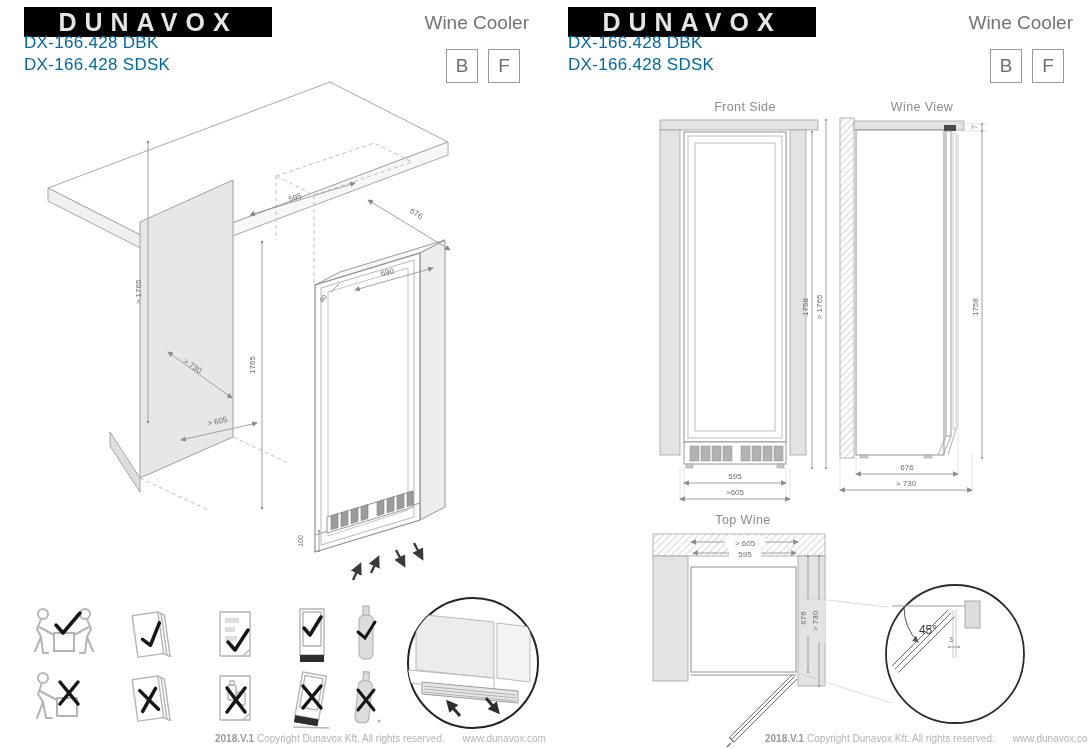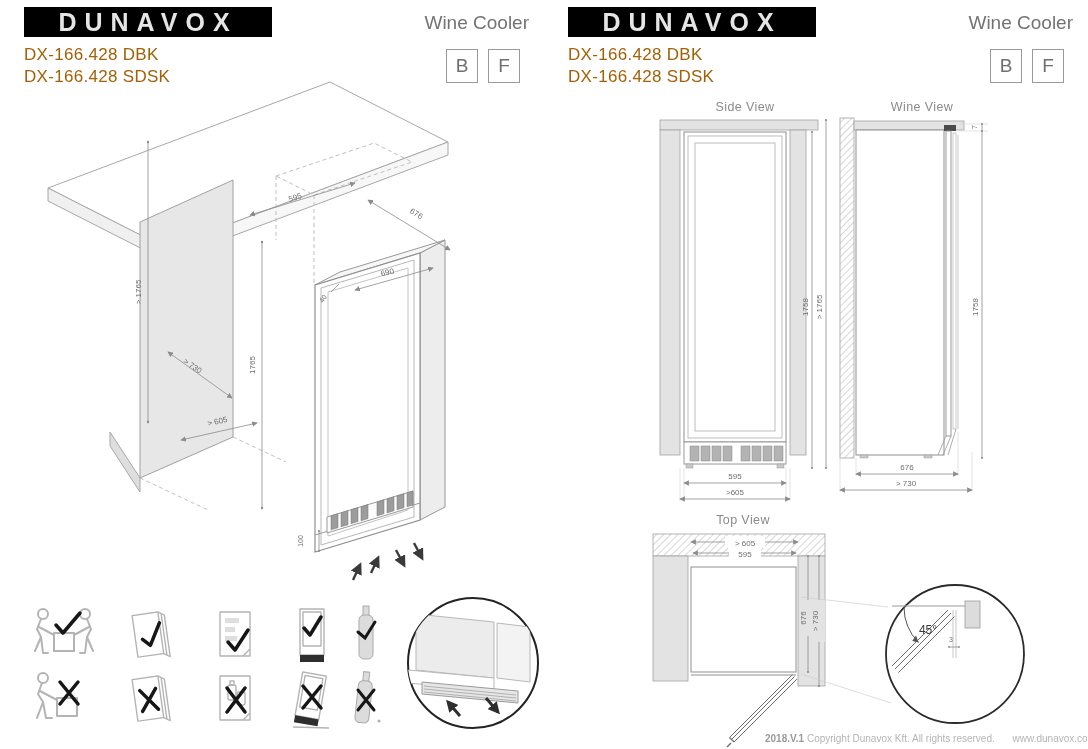--- a/index.html
+++ b/index.html
@@ -3,21 +3,21 @@
 <meta charset="utf-8">
 <style>
   html,body{margin:0;padding:0}
   body{width:1088px;height:749px;background:#fff;font-family:"Liberation Sans",sans-serif;position:relative;overflow:hidden}
   .page{position:absolute;top:0;width:544px;height:749px}
   #pageL{left:0}
   #pageR{left:544px}
   .logo{position:absolute;left:24px;top:7px;width:248px;height:30px;background:#000;color:#e5e5e5;
         display:flex;align-items:center;justify-content:center;font-weight:bold;font-size:25px;letter-spacing:8px}
   .wine{position:absolute;right:15px;top:12px;font-size:19px;color:#737373}
-  .models{position:absolute;left:24px;top:44px;font-size:17px;color:#a16207;line-height:22px;letter-spacing:.3px}
+  .models{position:absolute;left:24px;top:32px;font-size:17px;color:#0369a1;line-height:22px;letter-spacing:.3px}
   .badge{position:absolute;top:49px;width:30px;height:32px;border:1px solid #999;color:#6f6f6f;font-size:19px;
          display:flex;align-items:center;justify-content:center;background:#fff}
   .badge.b1{left:446px}.badge.b2{left:488px}
   .vlabel{position:absolute;font-size:12.5px;color:#8b8b8b;text-align:center;letter-spacing:.4px;z-index:3}
   .footer{position:absolute;top:733px;font-size:10px;color:#b5b5b5;white-space:nowrap;z-index:4}
   .footer .ver{color:#9a9a9a;font-weight:bold}
   .footer .site{margin-left:15px}
   svg{position:absolute;overflow:visible}
   .dim{font-size:8px;fill:#6e6e6e}
   .dimS{font-size:7px;fill:#6e6e6e}
@@ -222,37 +222,42 @@
       <polygon points="10,80 96,88 96,101 10,93" fill="#ffffff" stroke="#b8b8b8"></polygon>
       <polygon points="24,92 120,101 120,113 24,104" fill="#e6e6e6" stroke="#9a9a9a"></polygon>
       <line x1="26" y1="96" x2="118" y2="105" stroke="#9a9a9a" stroke-width=".7"></line>
       <line x1="26" y1="99" x2="118" y2="108" stroke="#9a9a9a" stroke-width=".7"></line>
       <line x1="26" y1="102" x2="118" y2="111" stroke="#9a9a9a" stroke-width=".7"></line>
       <path d="M62,126 L50,112" stroke="#2e2e2e" stroke-width="3" marker-end="url(#bC)"></path>
       <path d="M88,108 L100,122" stroke="#2e2e2e" stroke-width="3" marker-end="url(#bC)"></path>
     </g>
   </svg>
 
+  <div class="footer" style="left:215px">
+    <span class="ver">2018.V.1</span>
+    <span>Copyright Dunavox Kft. All rights reserved.</span>
+    <span class="site">www.dunavox.com</span>
+  </div>
 </div>
 
 <div class="page" id="pageR">
   <div class="logo">
       <span>DUNAVOX</span>
     </div>
   <div class="wine">Wine Cooler</div>
   <div class="models">
     <div>DX-166.428 DBK</div>
     <div>DX-166.428 SDSK</div>
   </div>
   <div class="badge b1">B</div>
   <div class="badge b2">F</div>
 
-  <div class="vlabel" style="left:106px;top:100px;width:190px">Side View</div>
+  <div class="vlabel" style="left:106px;top:100px;width:190px">Front Side</div>
   <div class="vlabel" style="left:292px;top:100px;width:172px">Wine View</div>
-  <div class="vlabel" style="left:101px;top:513px;width:196px">Top View</div>
+  <div class="vlabel" style="left:101px;top:513px;width:196px">Top Wine</div>
 
   <svg style="left:106px;top:112px" width="190" height="396" viewBox="0 0 190 396">
     <defs>
       <marker id="aF" viewBox="0 0 8 8" refX="7" refY="4" markerWidth="7" markerHeight="7" orient="auto-start-reverse">
         <path d="M0,0 L8,4 L0,8 z" fill="#8c8c8c"></path>
       </marker>
     </defs>
     <rect x="10" y="8" width="158" height="10" fill="#e3e3e3" stroke="#a2a2a2" stroke-width=".8"></rect>
     <rect x="10" y="18" width="20" height="325" fill="#e3e3e3" stroke="#a2a2a2" stroke-width=".8"></rect>
     <rect x="140" y="18" width="16" height="325" fill="#e3e3e3" stroke="#a2a2a2" stroke-width=".8"></rect>

